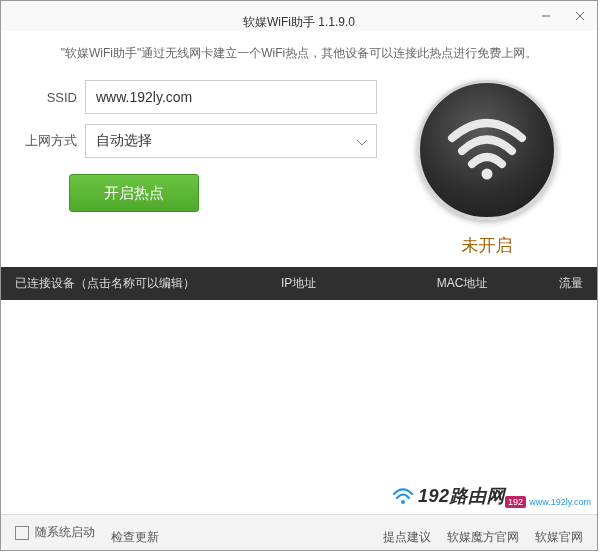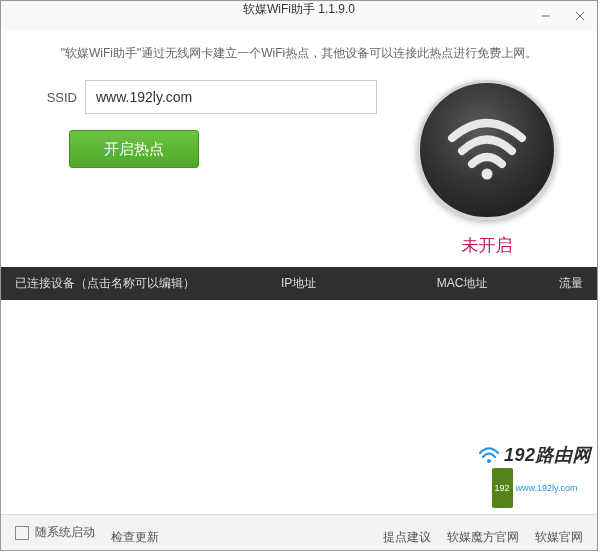--- a/index.html
+++ b/index.html
@@ -15,21 +15,21 @@
   border: 1px solid #999;
   width: 598px;
   height: 551px;
   position: relative;
   background: #fff;
 }
 .titlebar {
   height: 30px;
   background: #f9f9f9;
   display: flex;
-  align-items: flex-start;
+  align-items: flex-end;
   justify-content: center;
   position: relative;
   font-size: 12px;
   color: #333;
 }
 .titlebar-controls {
   position: absolute;
   right: 0;
   top: 0;
   display: flex;
@@ -125,21 +125,21 @@
   background: radial-gradient(circle at 45% 35%, #5a5a5a 0%, #2e2e2e 55%, #181818 100%);
   border: 3px solid #d5d5d5;
   box-shadow: 0 2px 6px rgba(0,0,0,0.3);
   display: flex;
   align-items: center;
   justify-content: center;
 }
 .status-text {
   margin-top: 14px;
   font-size: 17px;
-  color: #be185d;
+  color: #a16207;
 }
 .table-header {
   background: #2f2f2f;
   color: #ddd;
   display: flex;
   padding: 8px 14px;
   font-size: 12px;
 }
 .th1 { flex: 2.2; }
 .th2 { flex: 1; }
@@ -177,24 +177,24 @@
   position: absolute;
   right: 6px;
   bottom: 42px;
   display: flex;
   align-items: center;
   gap: 4px;
   pointer-events: none;
   opacity: 0.95;
 }
 .wm-icon {
-  background: #4d7c0f;
+  background: #be185d;
   color: #fff;
   font-size: 9px;
-  padding: 15px 3px;
+  padding: 1px 3px;
   border-radius: 2px;
 }
 .wm-text {
   font-size: 18px;
   font-weight: bold;
   color: #222;
   letter-spacing: 0.5px;
   font-style: italic;
 }
 .wm-sub {
@@ -228,20 +228,31 @@
 
   <div class="main-area">
     <div class="form-area">
 
       <div class="form-row">
         <div class="form-label">SSID</div>
         <input class="form-input" value="www.192ly.com" style="">
       </div>
 
 
+      <div class="form-row">
+        <div class="form-label">上网方式</div>
+        <div class="select-wrapper">
+          <input class="form-select" readonly="" value="自动选择" style="">
+          <span class="select-arrow">
+            <svg width="10" height="6" viewBox="0 0 10 6">
+                <path d="M0 0 L5 5 L10 0" fill="none" stroke="#888" stroke-width="1"></path>
+              </svg>
+          </span>
+        </div>
+      </div>
 
       <button class="start-btn">开启热点</button>
     </div>
 
     <div class="wifi-status">
       <div class="wifi-circle">
         <svg width="80" height="65" viewBox="0 0 80 65">
           <path d="M5 20 Q40 -10 75 20" fill="none" stroke="#e8e8e8" stroke-width="8" stroke-linecap="round"></path>
           <path d="M15 33 Q40 10 65 33" fill="none" stroke="#e8e8e8" stroke-width="8" stroke-linecap="round"></path>
           <path d="M25 46 Q40 32 55 46" fill="none" stroke="#e8e8e8" stroke-width="8" stroke-linecap="round"></path>
@@ -254,21 +265,21 @@
 
   <div class="table-header">
     <div class="th1">已连接设备（点击名称可以编辑）</div>
     <div class="th2">IP地址</div>
     <div class="th3">MAC地址</div>
     <div class="th4">流量</div>
   </div>
   <div class="table-body"></div>
 
   <div class="watermark">
-    <div style="display:flex;flex-direction:column;align-items:center;">
+    <div style="display:flex;align-items:flex-end;">
       <div style="display:flex;align-items:center;gap:4px;">
         <svg width="22" height="18" viewBox="0 0 22 18">
           <path d="M2 7 Q11 -2 20 7" fill="none" stroke="#1a8fe3" stroke-width="2.2" stroke-linecap="round"></path>
           <path d="M5 11 Q11 4 17 11" fill="none" stroke="#1a8fe3" stroke-width="2.2" stroke-linecap="round"></path>
           <circle cx="11" cy="15" r="2" fill="#1a8fe3"></circle>
         </svg>
         <span class="wm-text">192路由网</span>
       </div>
       <div style="display:flex;align-items:center;gap:3px;margin-top:1px;">
         <span class="wm-icon">192</span>

